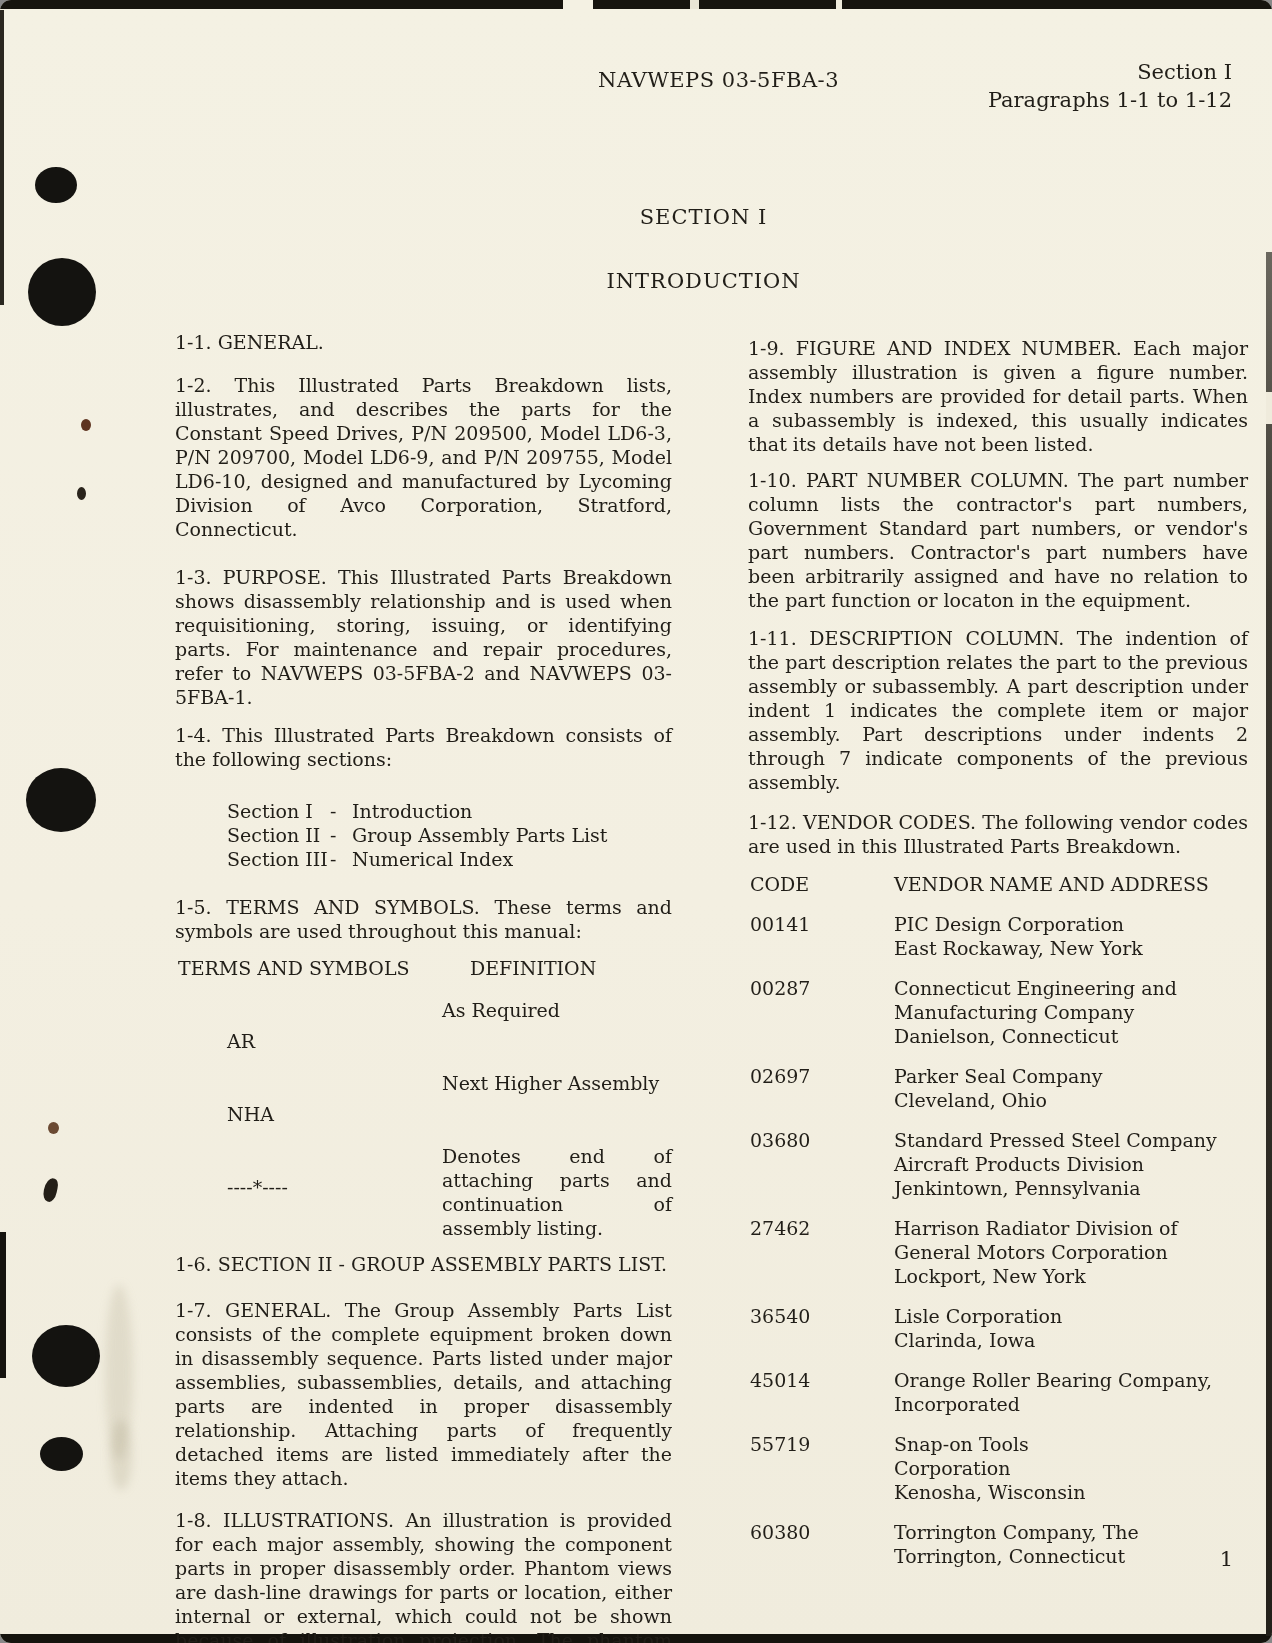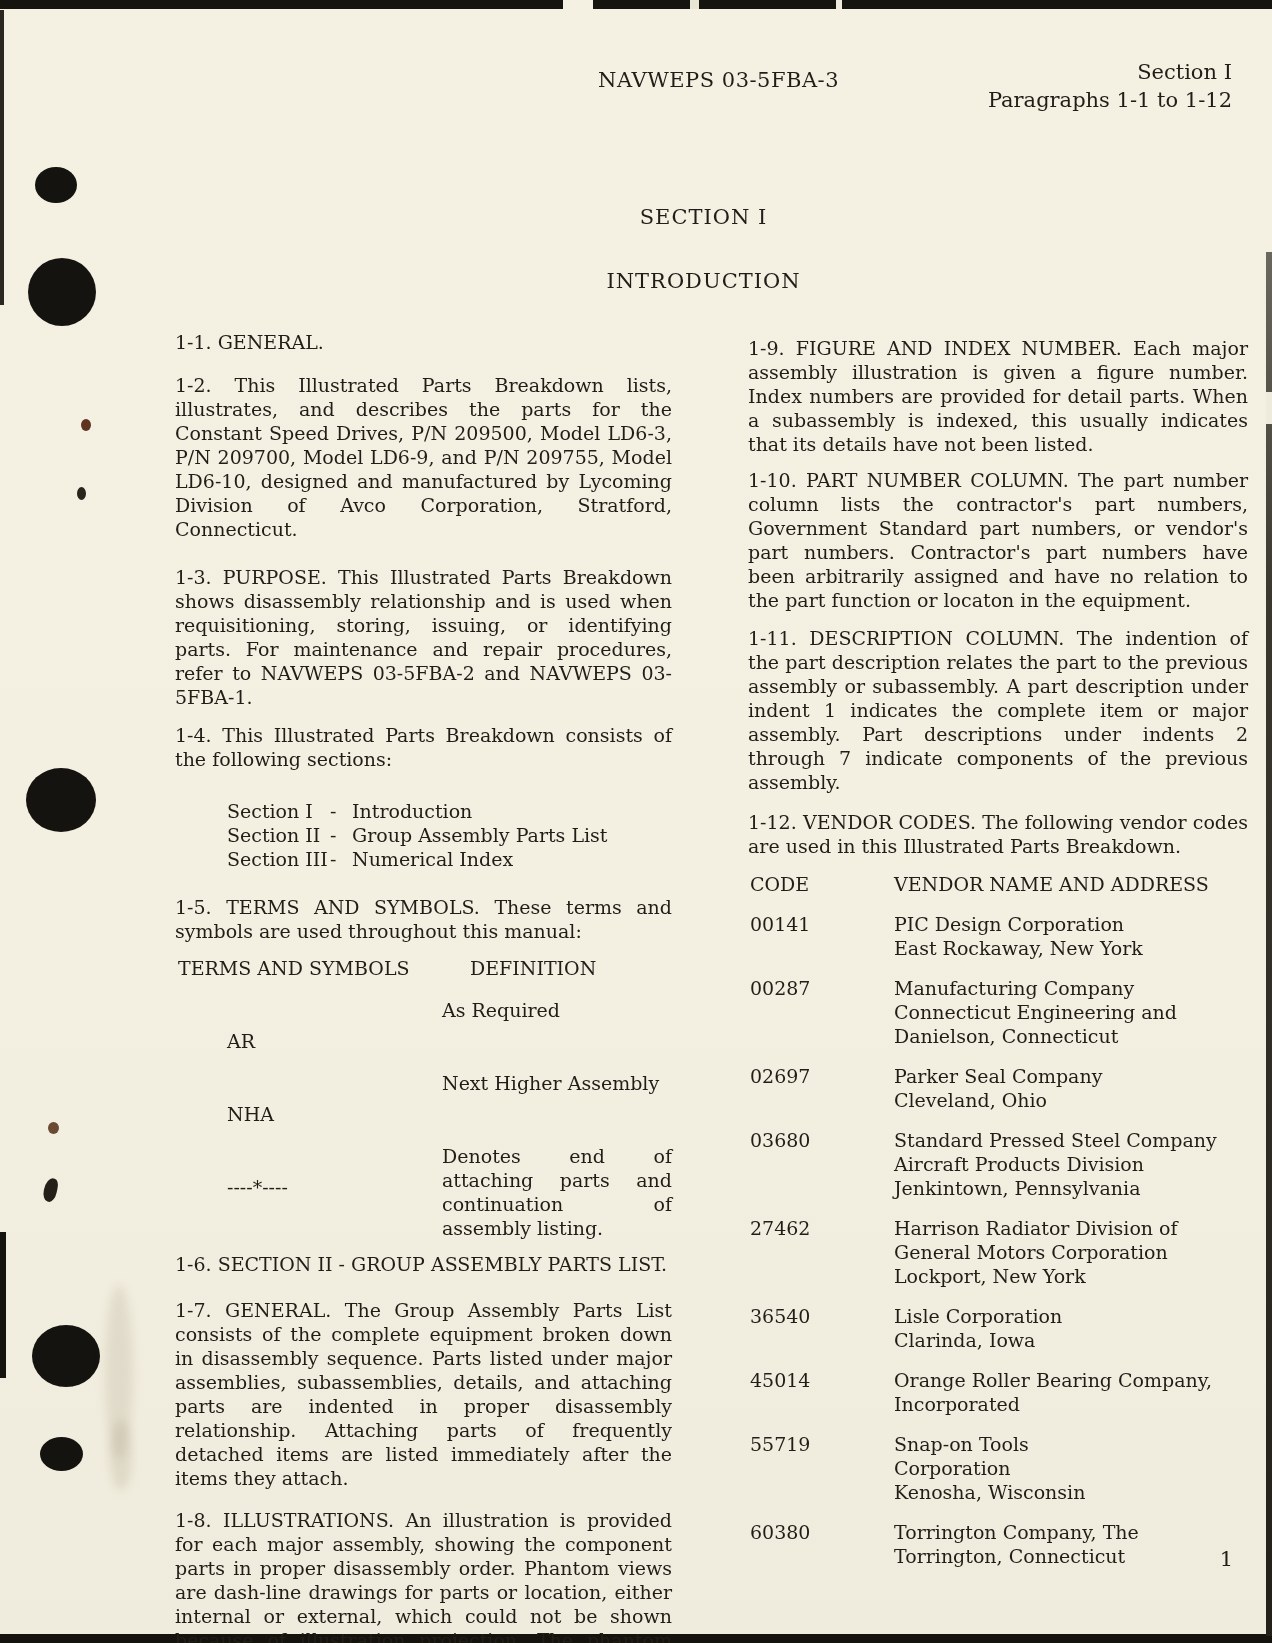--- a/index.html
+++ b/index.html
@@ -4,20 +4,21 @@
 <style>
   html,body{margin:0;padding:0;background:#888;}
   .page{
     position:relative;
     width:1272px;height:1643px;
     margin:0 auto;
     background:linear-gradient(180deg,#f4f1e3 0%,#f3efe1 55%,#f0ecdd 100%);
     font-family:"DejaVu Serif","Liberation Serif",serif;
     color:#211e18;
     overflow:hidden;
+    border-radius:11px;
   }
   
   .topbar{position:absolute;left:0;top:0;width:1272px;height:9px;background:#16140e;}
   .topbar .notch1{position:absolute;left:563px;top:0;width:30px;height:9px;background:#f4f1e3;}
   .topbar .notch2{position:absolute;left:690px;top:0;width:9px;height:9px;background:#e9e5d5;}
   .topbar .notch3{position:absolute;left:836px;top:0;width:6px;height:9px;background:#efebdc;}
   .bottombar{position:absolute;left:0;bottom:0;width:1272px;height:9px;background:#15130d;}
   .rightstrip{position:absolute;left:1266px;top:252px;width:6px;height:1384px;
     background:linear-gradient(180deg,#6a675e 0%,#3a372f 25%,#23201a 100%);}
   .rightstrip .rnotch{position:absolute;left:0;top:140px;width:6px;height:32px;background:#efebdc;}
@@ -168,22 +169,22 @@
       <div class="v-name">VENDOR NAME AND ADDRESS</div>
 
       <div class="v-code">00141</div>
       <div class="v-name">
         <div>PIC Design Corporation</div>
         <div>East Rockaway, New York</div>
       </div>
 
       <div class="v-code">00287</div>
       <div class="v-name">
+        <div>Connecticut Engineering and</div>
         <div>Manufacturing Company</div>
-        <div>Connecticut Engineering and</div>
         <div>Danielson, Connecticut</div>
       </div>
 
       <div class="v-code">02697</div>
       <div class="v-name">
         <div>Parker Seal Company</div>
         <div>Cleveland, Ohio</div>
       </div>
 
       <div class="v-code">03680</div>

